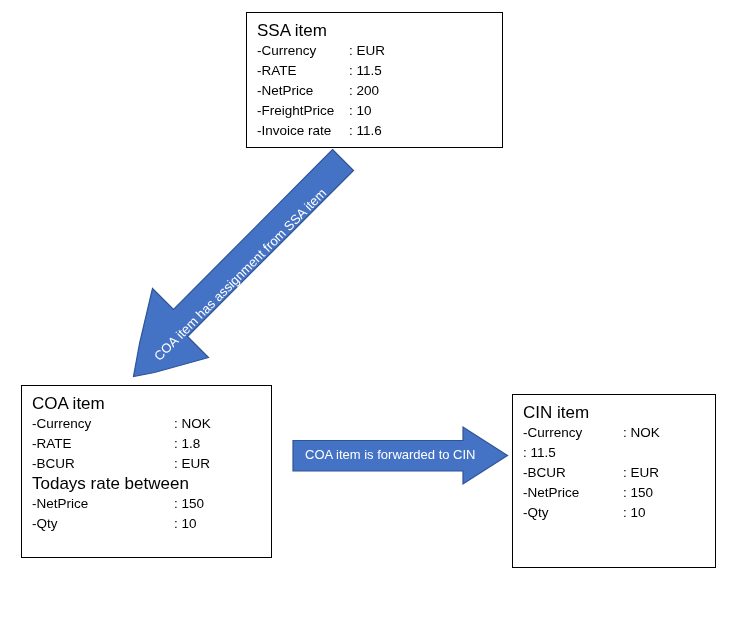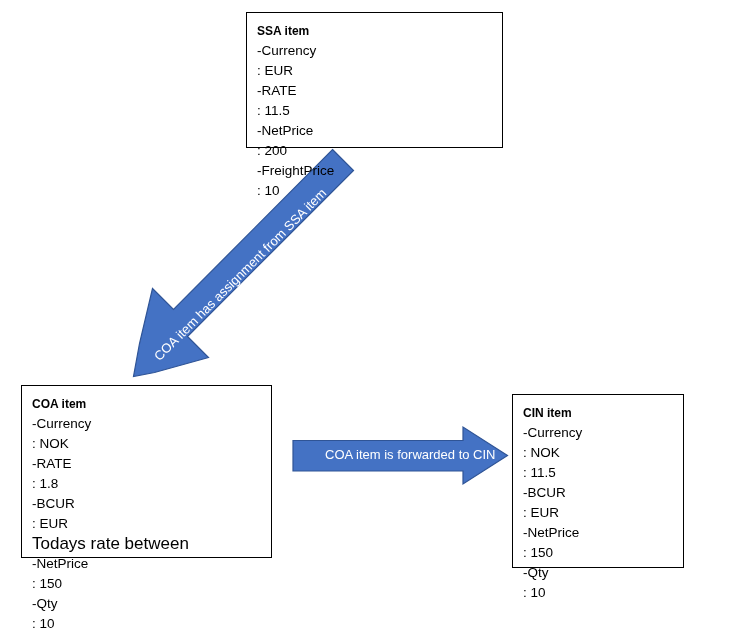--- a/index.html
+++ b/index.html
@@ -22,33 +22,32 @@
 
   
   .entity-box {
     position: absolute;
     box-sizing: border-box;
     border: 1.4px solid #000000;
     background: #ffffff;
     padding: 8px 0 0 0;
   }
   .entity-title {
-    font-size: 12px;
-    font-weight: bold;
+    font-size: 17px;
+    font-weight: normal;
     line-height: 20px;
     padding-left: 10px;
     white-space: nowrap;
   }
   .field-row {
     display: flex;
     font-size: 13.5px;
     line-height: 20px;
     padding-left: 10px;
     white-space: nowrap;
-    flex-direction: column;
   }
   .field-label {
     flex: 0 0 auto;
   }
   .field-value {
     flex: 0 0 auto;
   }
   .note-row {
     font-size: 17px;
     line-height: 20px;
@@ -89,40 +88,44 @@
 <div id="canvas">
 
   <svg class="arrow-svg" id="diagonal-arrow-svg" style="left:125px; top:148px; width:230px; height:235px;" viewBox="0 0 230 235">
     <polygon class="arrow-shape" points="207.5,1.5 228.5,22.5 62.5,188.5 83.5,209.5 29.5,224.5 8.5,228.5 14.5,195.5 27.5,140.5 48.5,161.5"></polygon>
   </svg>
   <div class="arrow-label" id="diagonal-arrow-label" style="left:151px; top:353px; transform: rotate(-45deg);">COA item has assignment from SSA item</div>
 
   <svg class="arrow-svg" id="horizontal-arrow-svg" style="left:292px; top:426px; width:218px; height:60px;" viewBox="0 0 218 60">
     <polygon class="arrow-shape" points="1,14.5 171,14.5 171,1 215.5,29.5 171,58 171,45 1,45"></polygon>
   </svg>
-  <div class="arrow-label" id="horizontal-arrow-label" style="left:305px; top:447px;margin-left:20px;">COA item is forwarded to CIN</div>
+  <div class="arrow-label" id="horizontal-arrow-label" style="left:305px; top:447px;">COA item is forwarded to CIN</div>
 
   <div class="entity-box" id="box-ssa" style="left:246px; top:12px; width:257px; height:136px;">
     <div class="entity-title">SSA item</div>
 
     <div class="field-row">
       <span class="field-label">-Currency</span>
       <span class="field-value">: EUR</span>
     </div>
     <div class="field-row">
       <span class="field-label">-RATE</span>
       <span class="field-value">: 11.5</span>
     </div>
     <div class="field-row">
       <span class="field-label">-NetPrice</span>
       <span class="field-value">: 200</span>
     </div>
     <div class="field-row">
       <span class="field-label">-FreightPrice</span>
       <span class="field-value">: 10</span>
+    </div>
+    <div class="field-row">
+      <span class="field-label">-Invoice rate</span>
+      <span class="field-value">: 11.6</span>
     </div>
   </div>
 
   <div class="entity-box" id="box-coa" style="left:21px; top:385px; width:251px; height:173px;">
     <div class="entity-title">COA item</div>
 
     <div class="field-row">
       <span class="field-label">-Currency</span>
       <span class="field-value">: NOK</span>
     </div>
@@ -140,21 +143,21 @@
     <div class="field-row">
       <span class="field-label">-NetPrice</span>
       <span class="field-value">: 150</span>
     </div>
     <div class="field-row">
       <span class="field-label">-Qty</span>
       <span class="field-value">: 10</span>
     </div>
   </div>
 
-  <div class="entity-box" id="box-cin" style="left:512px; top:394px; width:172px; height:174px;">
+  <div class="entity-box" id="box-cin" style="left:512px; top:394px; width:204px; height:174px;">
     <div class="entity-title">CIN item</div>
 
     <div class="field-row">
       <span class="field-label">-Currency</span>
       <span class="field-value">: NOK</span>
     </div>
     <div class="field-row">
       <span class="field-value">: 11.5</span>
     </div>
     <div class="field-row">

